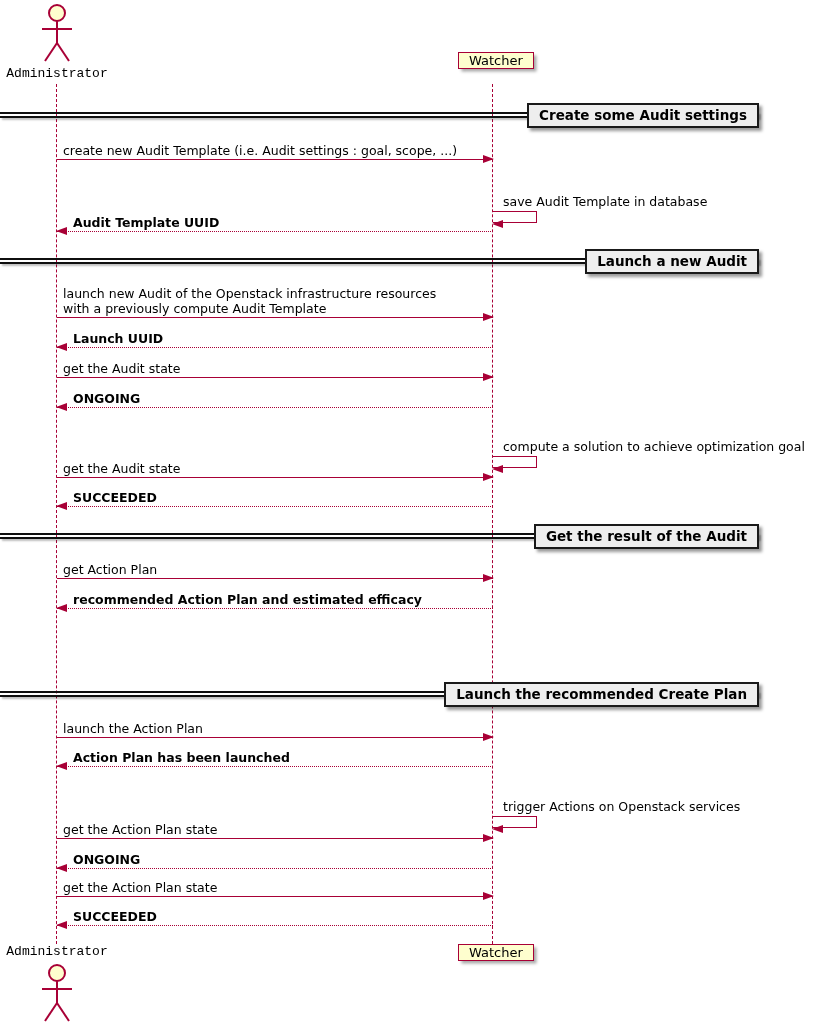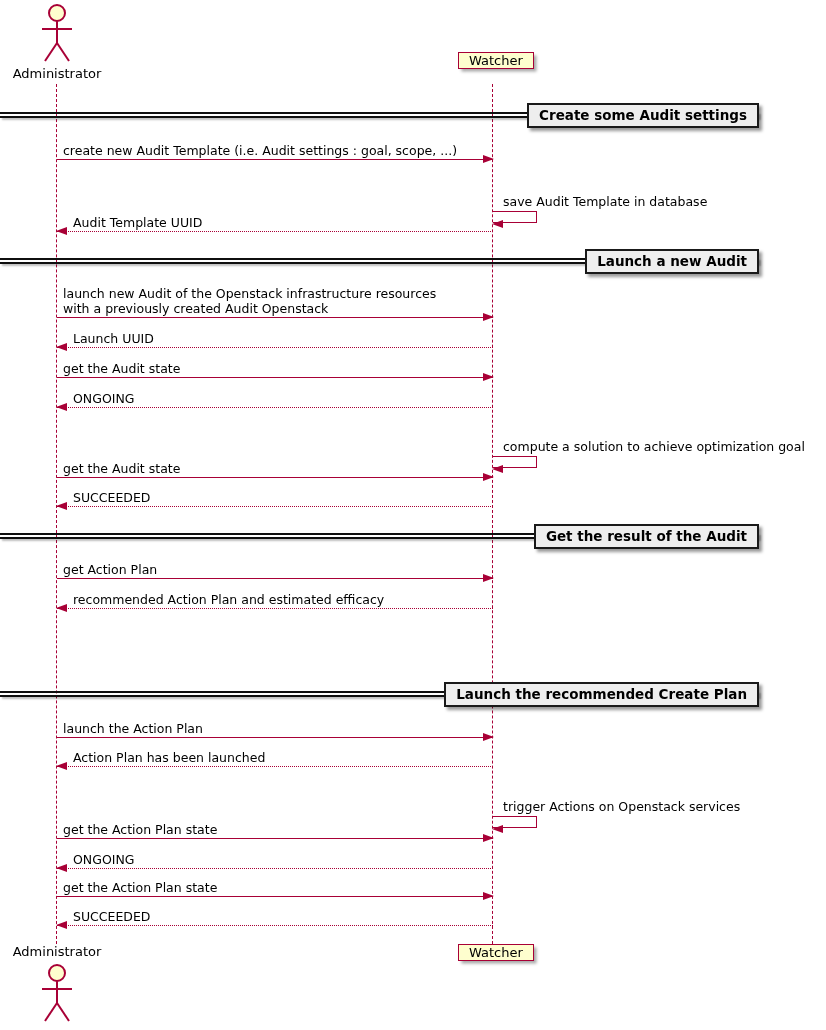--- a/index.html
+++ b/index.html
@@ -5,41 +5,41 @@
   html,body{margin:0;padding:0;background:#fff;}
   body{width:826px;height:1030px;font-family:"DejaVu Sans","Liberation Sans",sans-serif;color:#000;}
   .diagram{position:relative;width:826px;height:1030px;overflow:hidden;background:#fff;}
 
   
   .lifeline{position:absolute;top:84px;height:860px;width:0;border-left:1.4px dashed #A80036;}
 
   
   .actor{position:absolute;width:110px;text-align:center;}
   .actor svg{display:block;margin:0 auto;}
-  .actor-label{font-size:13px;line-height:15px;margin-top:2px;white-space:nowrap;}
+  .actor-label{font-size:13px;line-height:15px;margin-top:2px;white-space:nowrap;font-family:Liberation Mono, monospace;}
   .actor.bottom .actor-label{margin-top:0;margin-bottom:2px;}
 
   
   .participant{position:absolute;background:#FEFECE;border:1.6px solid #A80036;
     box-shadow:2.5px 2.5px 3px rgba(0,0,0,0.35);display:flex;align-items:center;justify-content:center;
     font-size:13px;padding:0 10px;height:17px;min-width:48px;box-sizing:border-box;}
 
   
   .divider{position:absolute;left:0;width:759px;height:24px;display:flex;align-items:center;justify-content:flex-end;}
   .divider::before{content:"";position:absolute;left:0;right:0;top:9px;height:6px;
     border-top:2px solid #0f0f0f;border-bottom:2px solid #0f0f0f;box-sizing:border-box;
     box-shadow:2px 2px 2px rgba(0,0,0,0.25);}
   .divider-box{position:relative;background:#EEEEEE;border:2px solid #1a1a1a;padding:2px 10px 3px 10px;
     font-weight:bold;font-size:13.5px;line-height:16px;white-space:nowrap;
     box-shadow:3px 3px 3px rgba(0,0,0,0.4);}
 
   
   .msg{position:absolute;left:57px;width:436px;}
   .msg-text{font-size:12.5px;line-height:15px;padding-left:6px;white-space:pre-line;}
-  .msg.return .msg-text{padding-left:16px;}
+  .msg.return .msg-text{padding-left:16px;font-weight:bold;}
   .msg-line{position:relative;height:0;border-top:1.4px solid #A80036;margin-top:1px;}
   .msg.return .msg-line{border-top-style:dotted;border-top-width:1.6px;}
   .ah{position:absolute;width:0;height:0;border-style:solid;}
   .ah.right{right:-1px;top:-4.8px;border-width:4.2px 0 4.2px 11px;border-color:transparent transparent transparent #A80036;}
   .ah.left{left:-1px;top:-4.8px;border-width:4.2px 11px 4.2px 0;border-color:transparent #A80036 transparent transparent;}
 
   
   .self{position:absolute;}
   .self .msg-text{font-size:12.5px;line-height:15px;padding-left:10px;white-space:pre-line;margin-top:20px;}
   .self-loop{position:relative;width:44px;height:12px;margin-top:2px;
@@ -93,21 +93,21 @@
         <i class="ah left"></i>
       </div>
   </div>
 
   <div class="divider" style="top:249px">
     <div class="divider-box">Launch a new Audit</div>
   </div>
 
   <div class="msg call" style="top:286px">
     <div class="msg-text">launch new Audit of the Openstack infrastructure resources
-with a previously created Audit Openstack</div>
+with a previously compute Audit Template</div>
     <div class="msg-line">
         <i class="ah right"></i>
       </div>
   </div>
 
   <div class="msg return" style="top:331px">
     <div class="msg-text">Launch UUID</div>
     <div class="msg-line">
         <i class="ah left"></i>
       </div>

